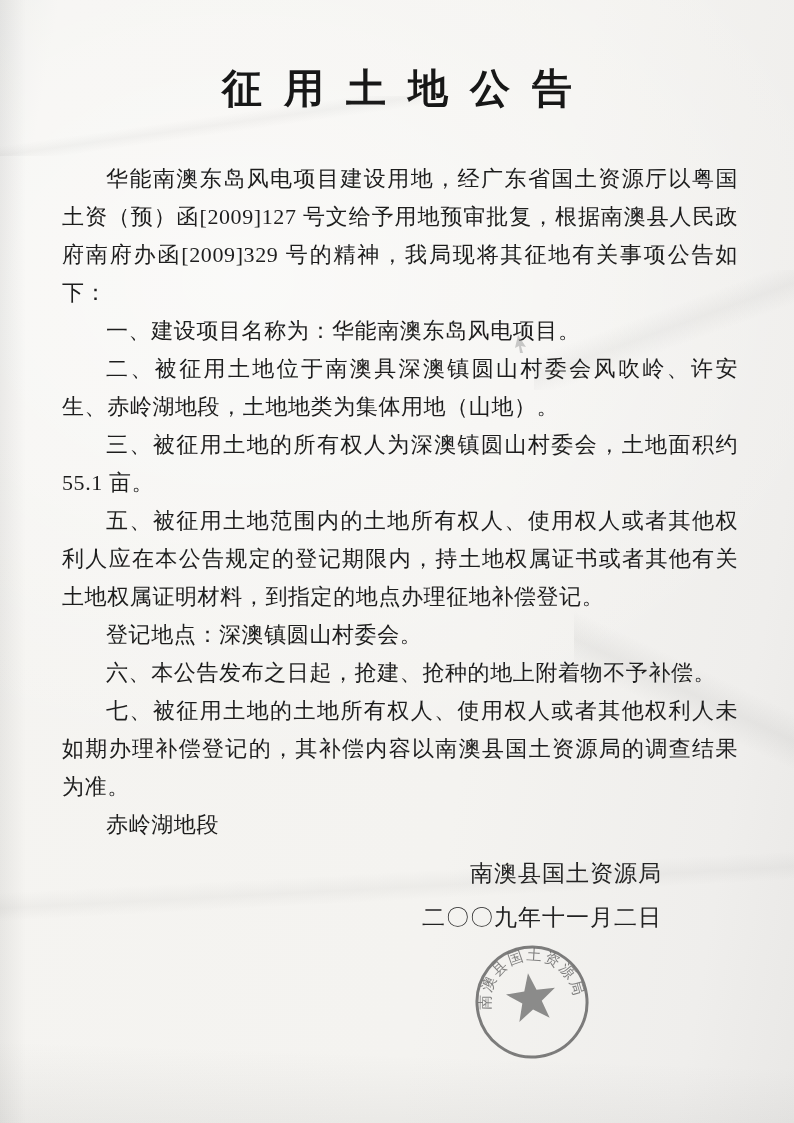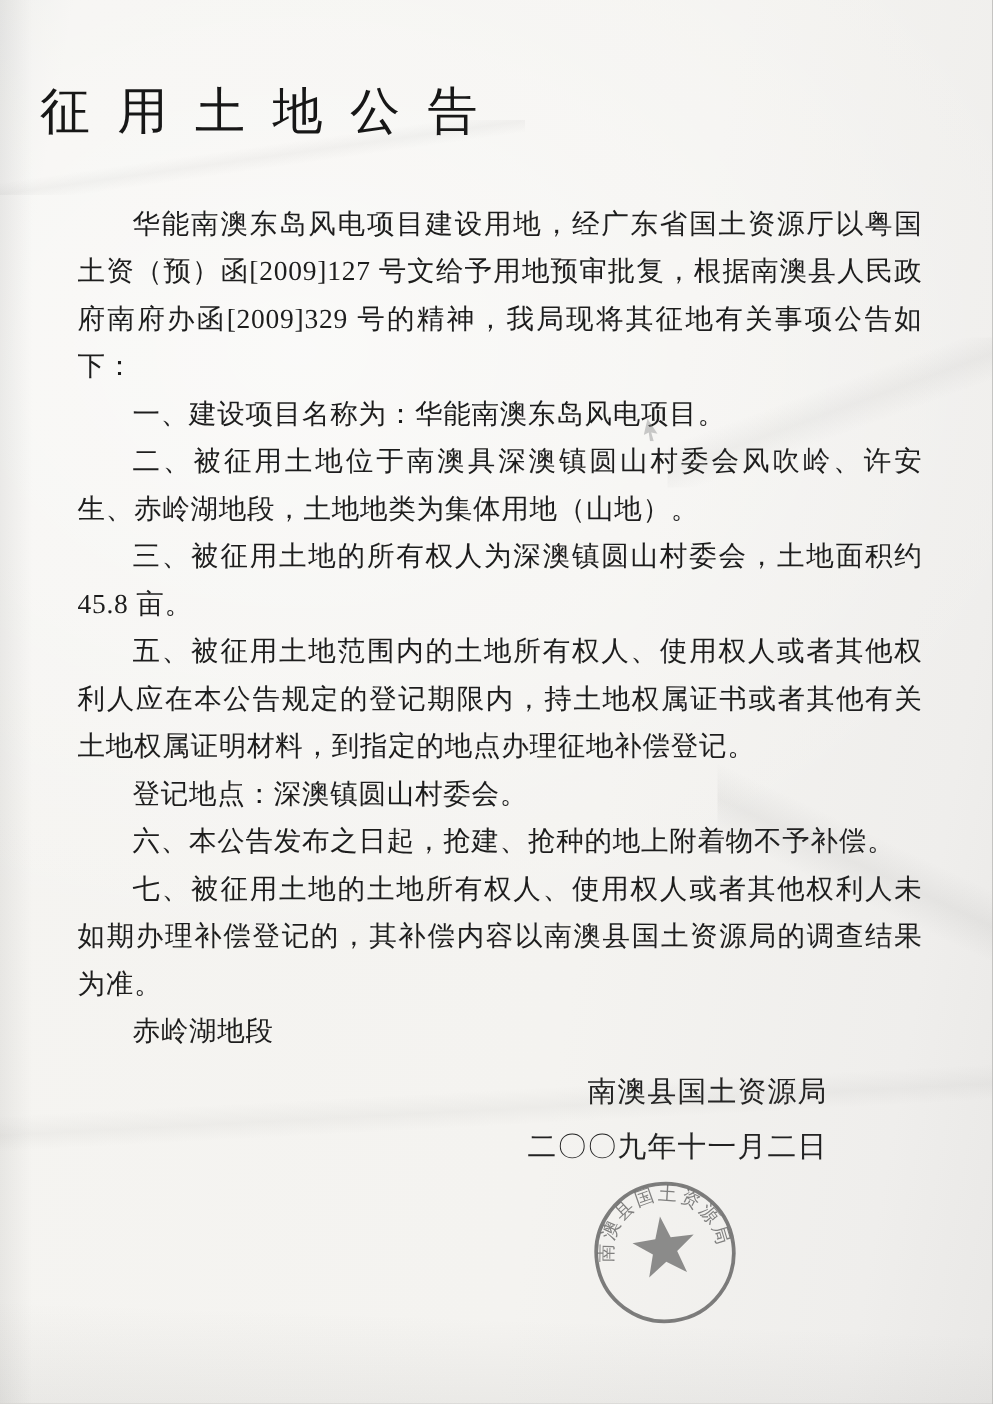--- a/index.html
+++ b/index.html
@@ -25,23 +25,24 @@
       background:linear-gradient(205deg, rgba(0,0,0,0) 42%, rgba(90,90,90,.07) 50%, rgba(0,0,0,0) 58%);}
   .c4{top:840px;left:0;width:100%;height:90px;
       background:linear-gradient(177deg, rgba(0,0,0,0) 40%, rgba(90,90,90,.05) 52%, rgba(0,0,0,0) 62%);}
   .c5{bottom:0;left:0;width:100%;height:90px;
       background:linear-gradient(2deg, rgba(80,80,80,.07), rgba(0,0,0,0) 70%);}
   .c6{top:0;left:0;width:26px;height:100%;
       background:linear-gradient(90deg, rgba(70,70,70,.08), rgba(0,0,0,0));}
 
   .title{
     margin:66px 10px 0 10px;
+    text-align:center;
     font-size:40px;
     line-height:46px;
-    font-weight:normal;
+    font-weight:bold;
     letter-spacing:.55em;
     text-indent:.55em;
     color:#171717;
   }
   .bodytext{
     margin-top:48px;
     padding:0 56px 0 62px;
   }
   .bodytext p{
     margin:0;
@@ -86,21 +87,21 @@
   <div class="crease c4"></div>
   <div class="crease c5"></div>
   <div class="crease c6"></div>
 
   <h1 class="title">征用土地公告</h1>
 
   <div class="bodytext">
     <p>华能南澳东岛风电项目建设用地，经广东省国土资源厅以粤国土资（预）函[2009]127 号文给予用地预审批复，根据南澳县人民政府南府办函[2009]329 号的精神，我局现将其征地有关事项公告如下：</p>
     <p>一、建设项目名称为：华能南澳东岛风电项目。</p>
     <p>二、被征用土地位于南澳具深澳镇圆山村委会风吹岭、许安生、赤岭湖地段，土地地类为集体用地（山地）。</p>
-    <p>三、被征用土地的所有权人为深澳镇圆山村委会，土地面积约 45.8 亩。</p>
+    <p>三、被征用土地的所有权人为深澳镇圆山村委会，土地面积约 55.1 亩。</p>
     <p>五、被征用土地范围内的土地所有权人、使用权人或者其他权利人应在本公告规定的登记期限内，持土地权属证书或者其他有关土地权属证明材料，到指定的地点办理征地补偿登记。</p>
     <p>登记地点：深澳镇圆山村委会。</p>
     <p>六、本公告发布之日起，抢建、抢种的地上附着物不予补偿。</p>
     <p>七、被征用土地的土地所有权人、使用权人或者其他权利人未如期办理补偿登记的，其补偿内容以南澳县国土资源局的调查结果为准。</p>
     <p>赤岭湖地段</p>
   </div>
 
   <div class="signature">
     <div>南澳县国土资源局</div>
     <div>二〇〇九年十一月二日</div>

